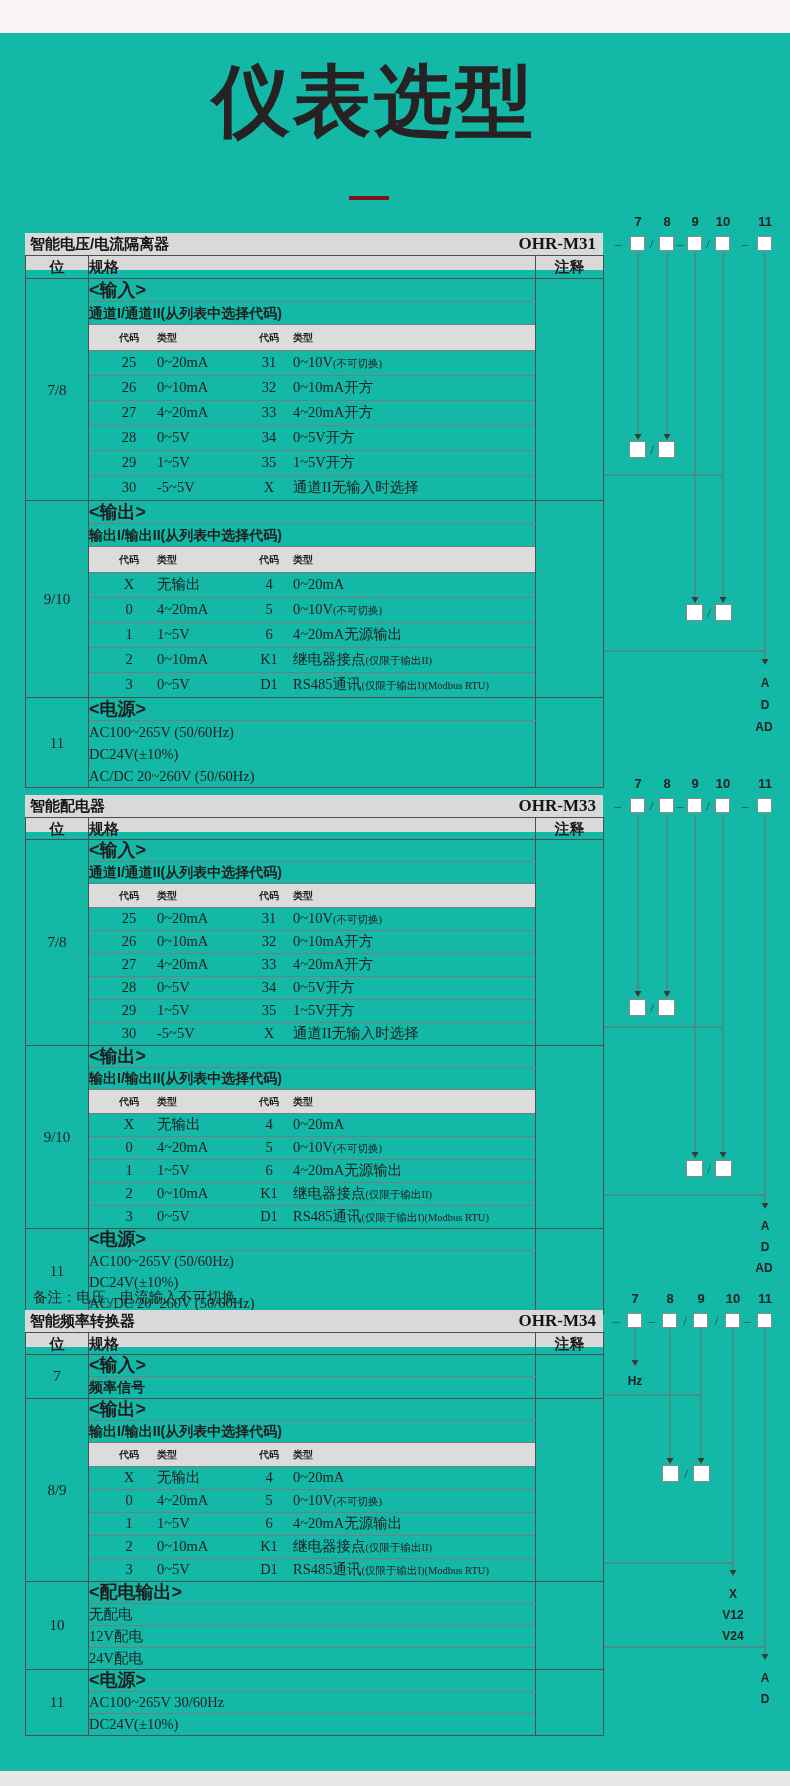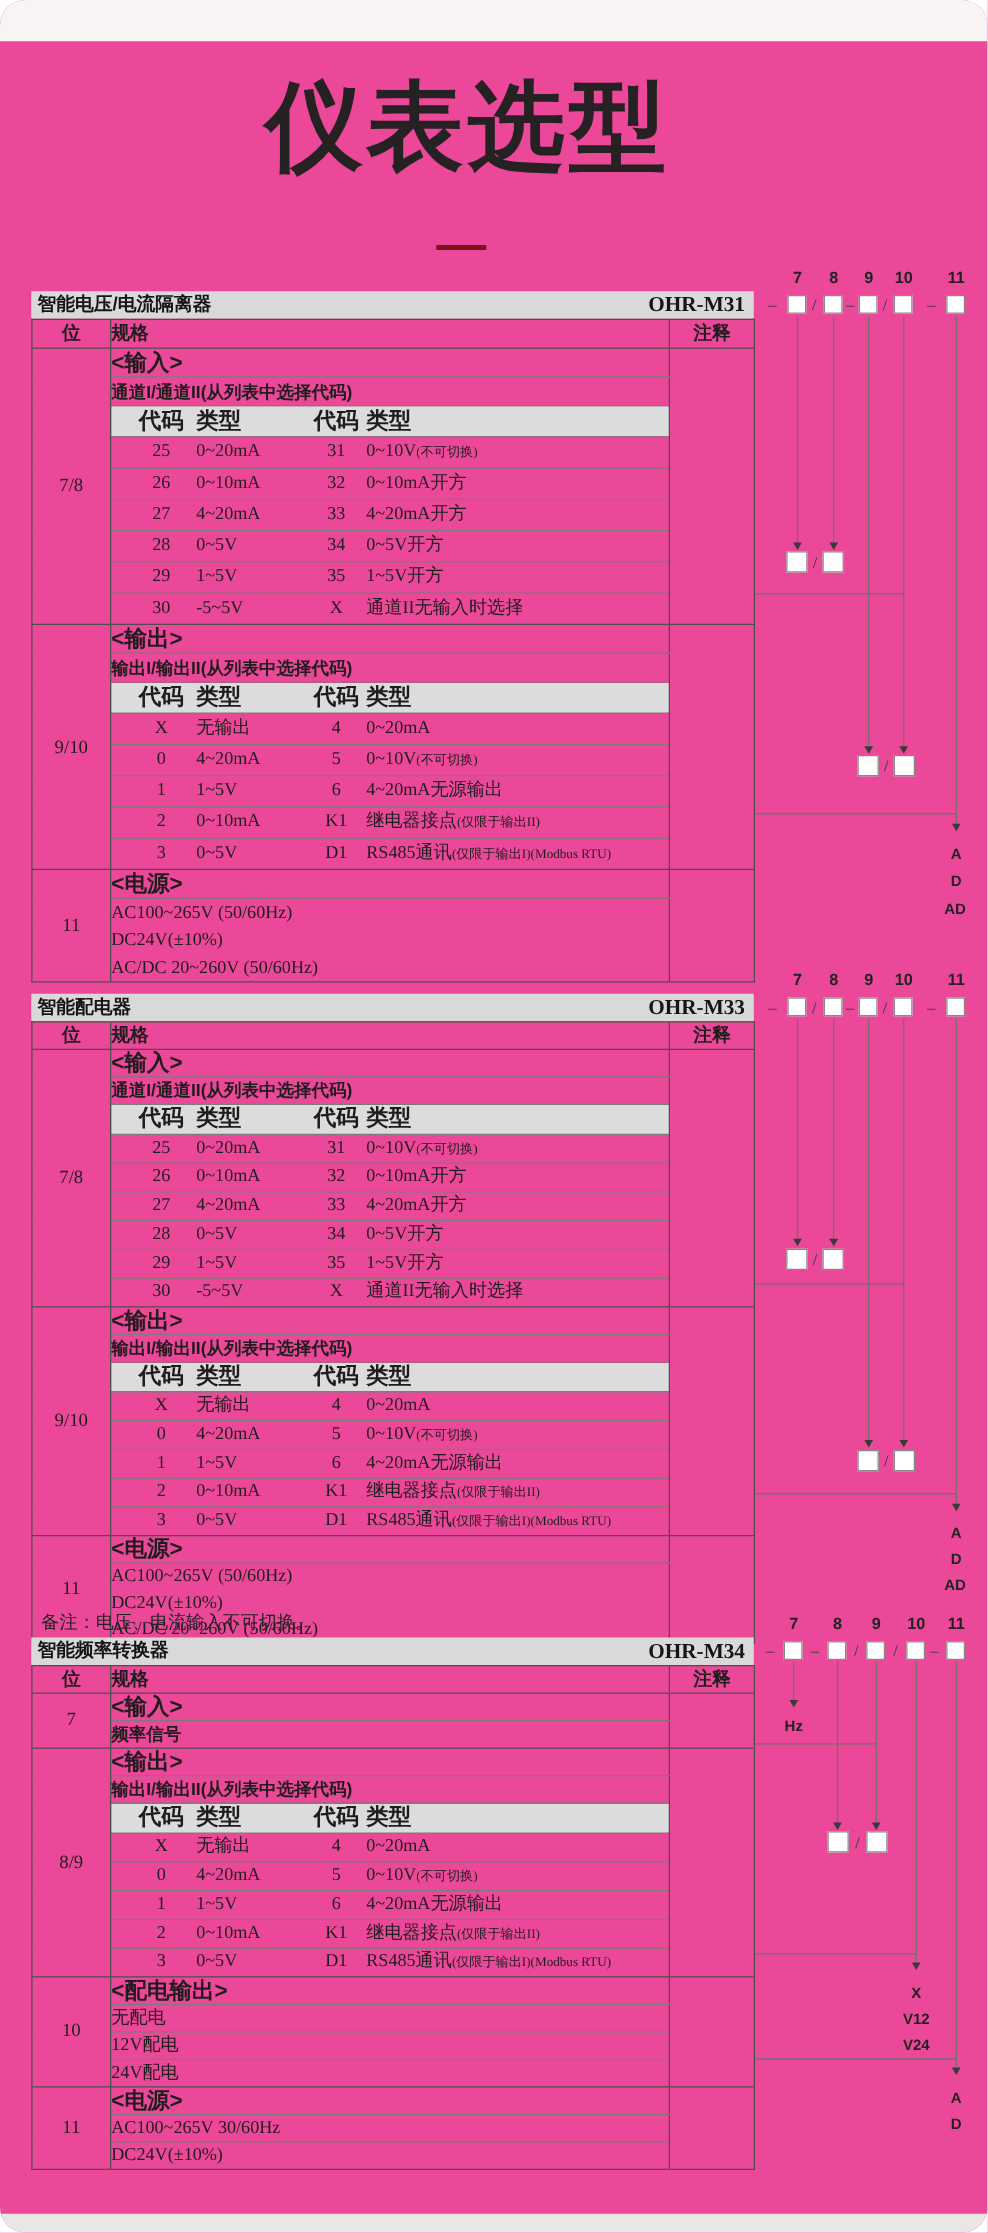--- a/index.html
+++ b/index.html
@@ -1,27 +1,27 @@
 <!DOCTYPE html>
 <html><head>
 <meta charset="utf-8">
 <style>
   html,body{margin:0;padding:0;background:#fff;}
-  #page{position:relative;width:790px;height:1786px;background:#ec4899;overflow:hidden;
-        font-family:"Liberation Serif","DejaVu Serif",serif;color:#1f1c1d;border-radius:20px;}
+  #page{position:relative;width:790px;height:1786px;background:#14b8a6;overflow:hidden;
+        font-family:"Liberation Serif","DejaVu Serif",serif;color:#1f1c1d;}
   .topband{position:absolute;left:0;top:0;width:790px;height:33px;background:#f8f4f4;}
   .botband{position:absolute;left:0;top:1771px;width:790px;height:15px;background:#e9e6e6;}
   .pagetitle{position:absolute;left:0;top:58px;width:748px;margin:0;text-align:center;
         font-family:"Liberation Sans","DejaVu Sans",sans-serif;font-weight:bold;
         font-size:78px;letter-spacing:3px;color:#262223;line-height:86px;}
   .dash{position:absolute;left:349px;top:196px;width:40px;height:4px;background:#7d1518;}
   .note{position:absolute;left:33px;top:1288px;font-size:14.5px;color:#222;}
 
   
-  .tband{position:absolute;left:25px;width:578px;height:22px;background:#d9d9d9;}
+  .tband{position:absolute;left:25px;width:578px;height:37px;background:#d9d9d9;}
   .tband-name{position:absolute;left:5px;top:0;line-height:22px;font-family:"Liberation Sans","DejaVu Sans",sans-serif;
         font-weight:bold;font-size:15px;color:#171415;}
   .tband-model{position:absolute;right:7px;top:0;line-height:22px;font-weight:bold;font-size:17px;color:#171415;}
 
   
   table.sel{position:absolute;left:25px;width:578px;border-collapse:collapse;table-layout:fixed;
         border:1.4px solid #4d4d4d;font-size:14.5px;color:#1f1c1d;}
   table.sel td{padding:0;height:22px;line-height:22px;overflow:hidden;white-space:nowrap;}
   table.h21 td{height:21px;line-height:21px;}
   td.pos{text-align:center;border-right:1px solid #4d4d4d;font-size:15px;}
@@ -30,21 +30,21 @@
   .line{border-bottom:1px solid #7b7b7b;}
   tr.hdr td{border-bottom:1.4px solid #4d4d4d;font-weight:bold;font-family:"Liberation Sans","DejaVu Sans",sans-serif;font-size:15px;}
   tr.hdr td.spec{}
   td.title{font-weight:bold;font-family:"Liberation Sans","DejaVu Sans",sans-serif;padding-left:20px;font-size:18px;}
   td.sub{font-weight:bold;font-family:"Liberation Sans","DejaVu Sans",sans-serif;padding-left:20px;font-size:14px;}
   td.gray{background:#dcdcdc;}
   td.codes .cc1{display:inline-block;width:56px;text-align:center;margin-left:12px;}
   td.codes .ct1{display:inline-block;width:88px;}
   td.codes .cc2{display:inline-block;width:48px;text-align:center;}
   td.codes .ct2{display:inline-block;}
-  td.codes.gray span{font-weight:bold;font-family:Liberation Sans, sans-serif;font-size:18px;}
+  td.codes.gray span{font-weight:bold;font-family:Liberation Mono, monospace;font-size:10px;}
   .small2{font-size:10.5px;}
   td.pw{padding-left:18px;}
 
   
   .pnum{position:absolute;width:26px;text-align:center;font-family:"Liberation Sans","DejaVu Sans",sans-serif;
         font-weight:bold;font-size:13px;color:#222;line-height:16px;}
   .cbox{position:absolute;width:15px;height:15px;border:1px solid #8a8a8a;background:#fff;box-sizing:border-box;}
   .cbox.mid{width:17px;height:17px;border-color:#888;}
   .sep{position:absolute;font-size:13px;color:#333;line-height:15px;text-align:center;}
   .dlabel{position:absolute;width:34px;text-align:center;font-family:"Liberation Sans","DejaVu Sans",sans-serif;

